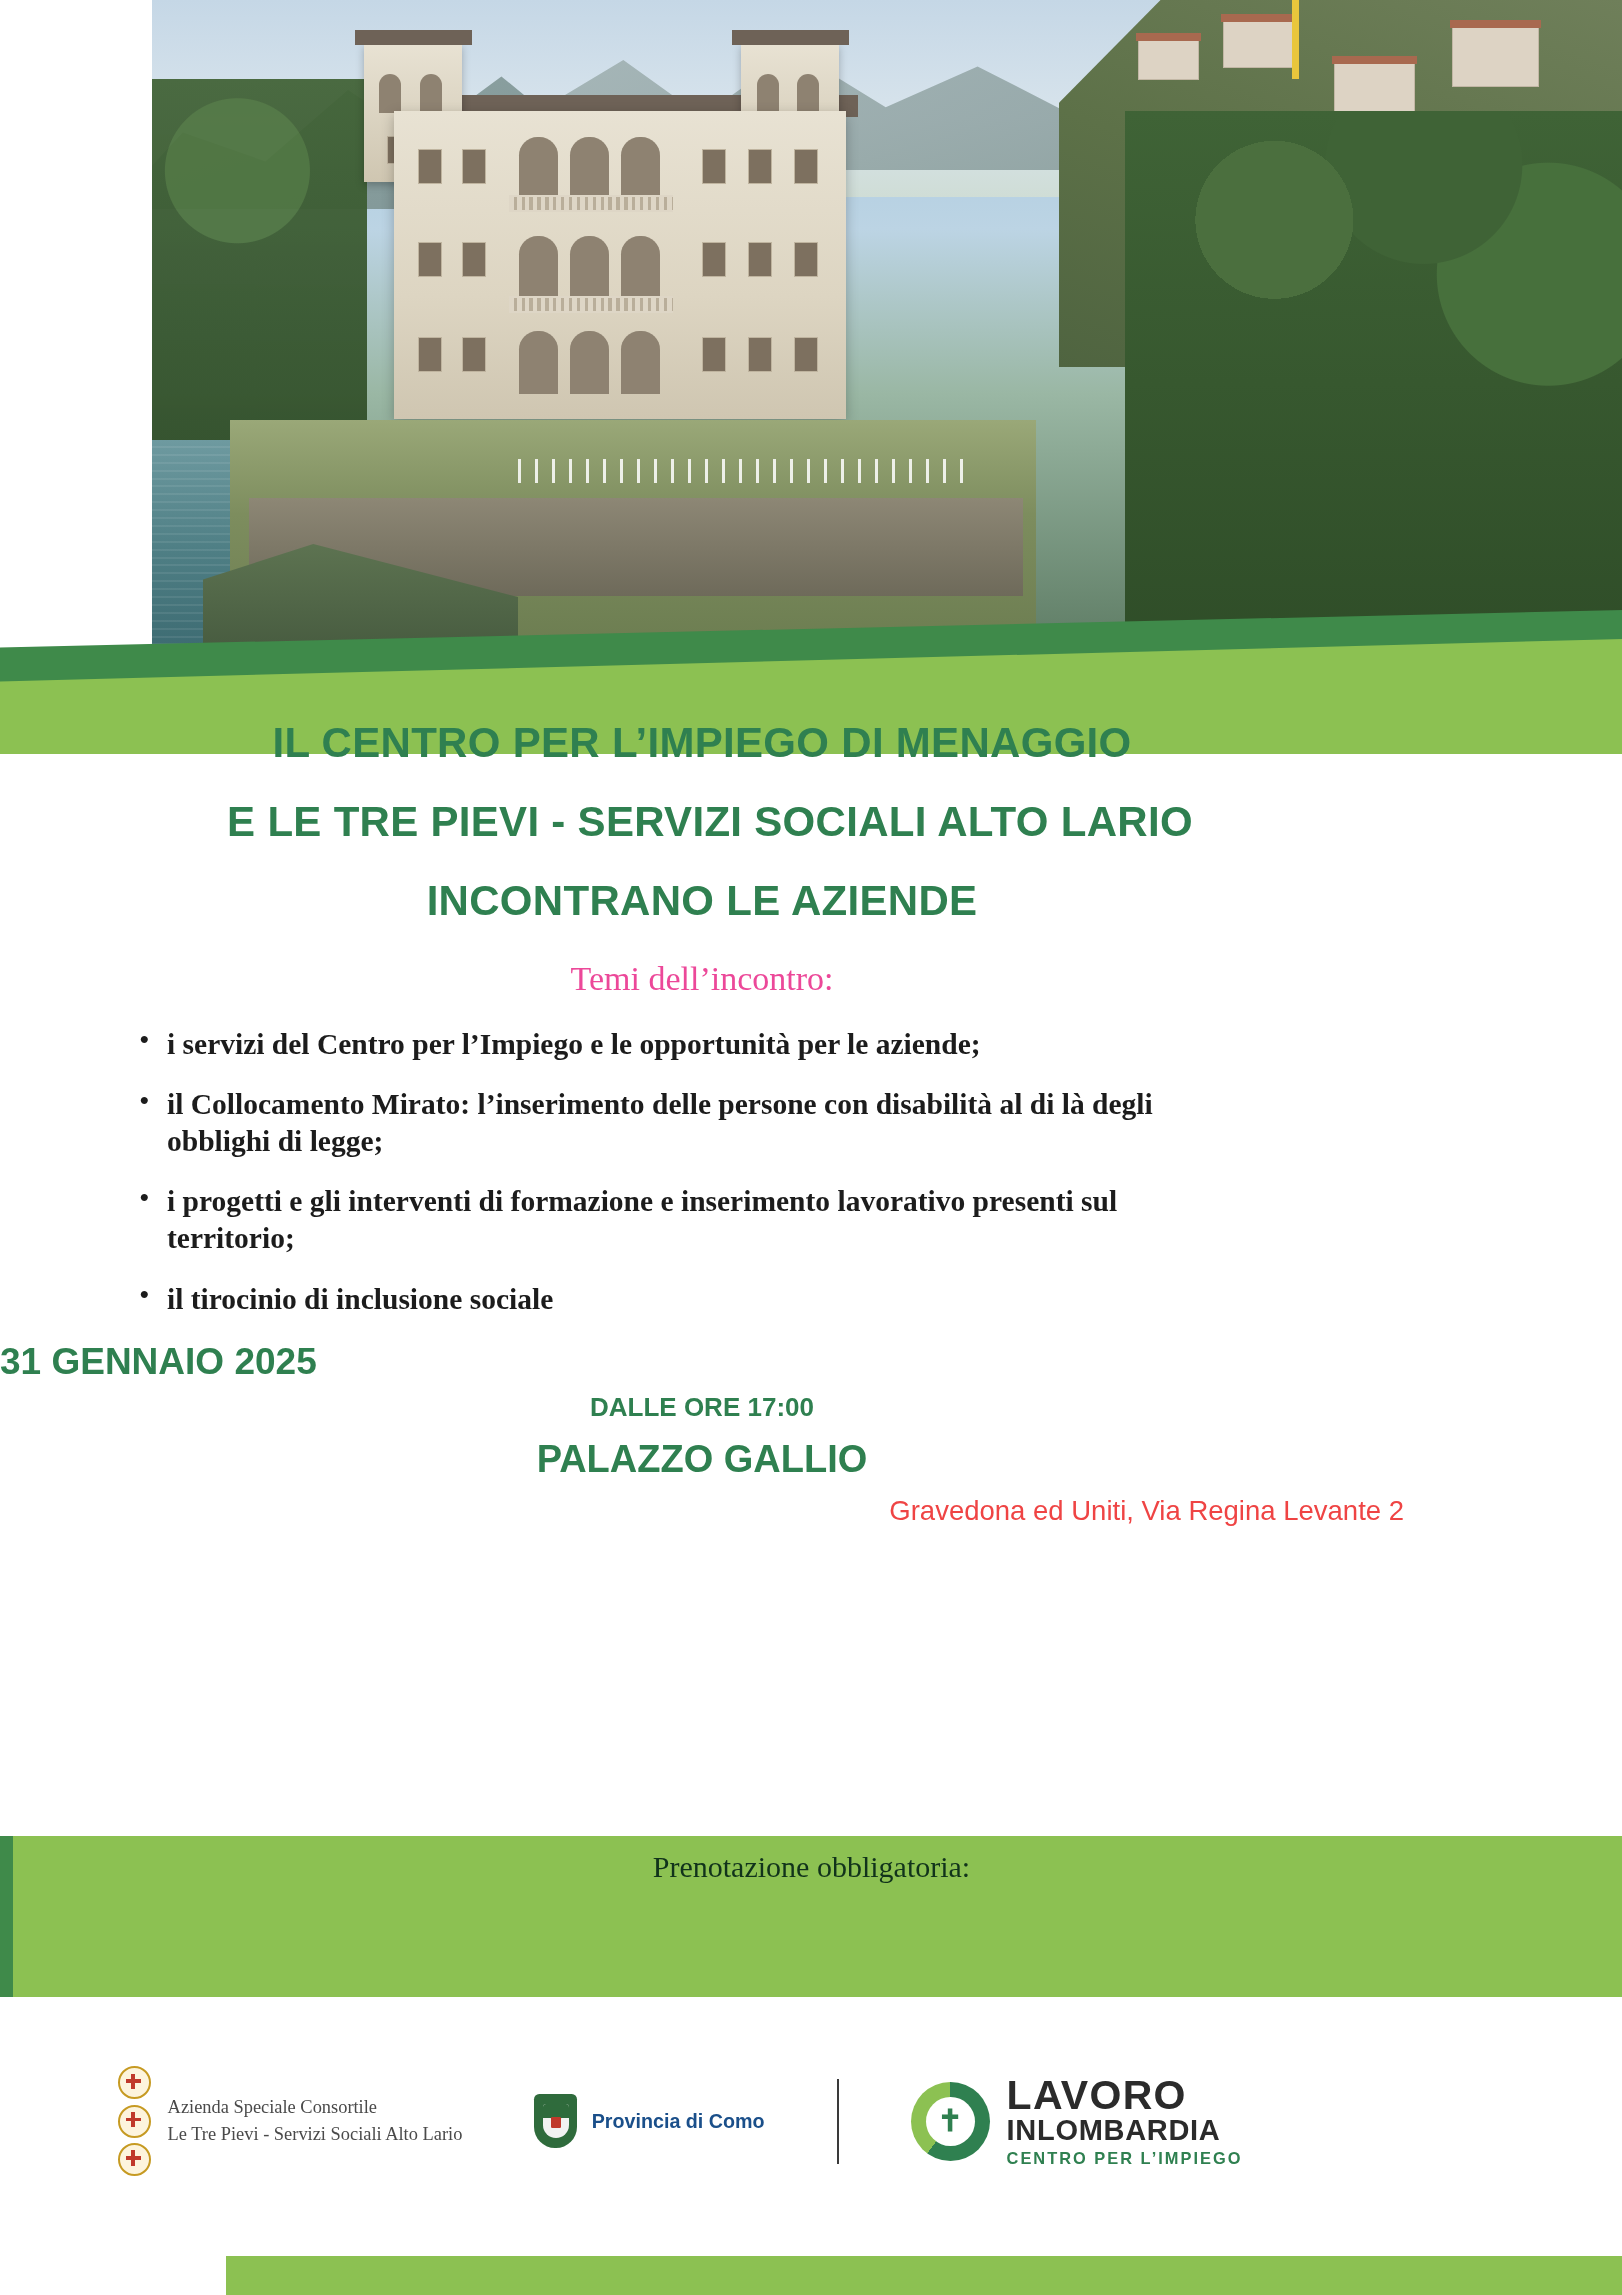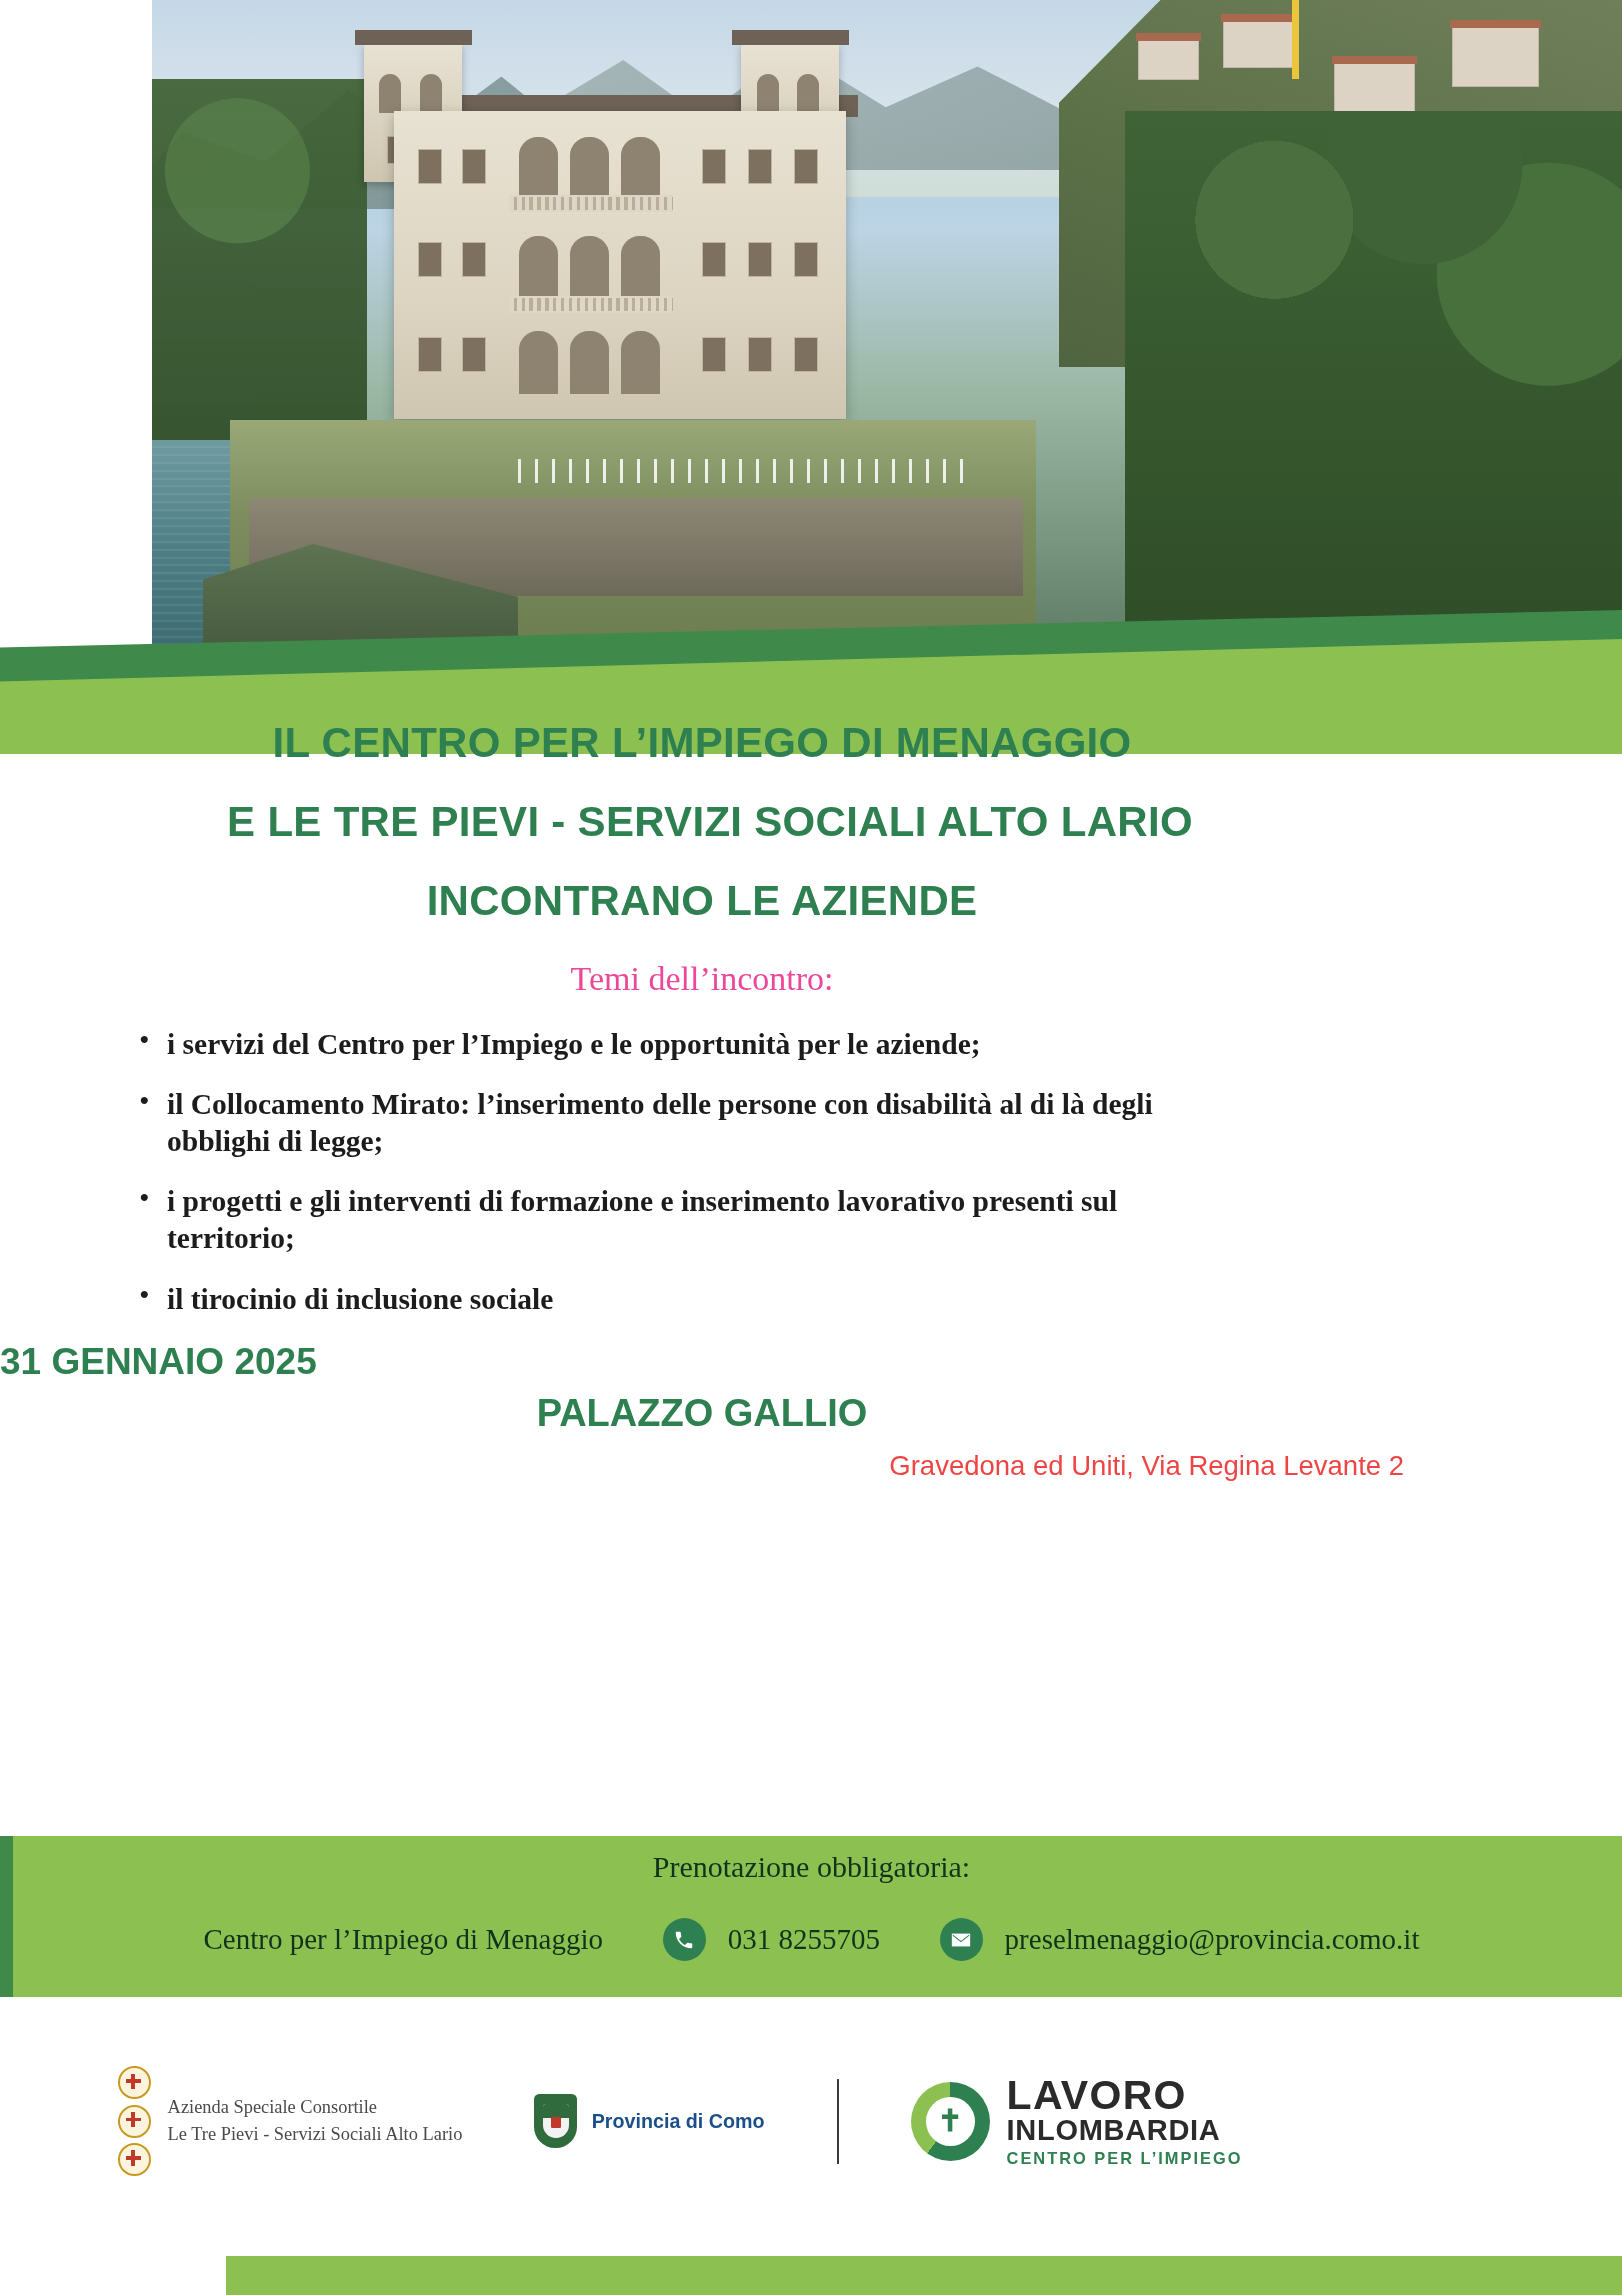--- a/index.html
+++ b/index.html
@@ -593,45 +593,28 @@
     <div class="subtitle">Temi dell’incontro:</div>
 
     <ul class="themes">
       <li>i servizi del Centro per l’Impiego e le opportunità per le aziende;</li>
       <li>il Collocamento Mirato: l’inserimento delle persone con disabilità al di là degli obblighi di legge;</li>
       <li>i progetti e gli interventi di formazione e inserimento lavorativo presenti sul territorio;</li>
       <li>il tirocinio di inclusione sociale</li>
     </ul>
 
     <div class="event-date">31 GENNAIO 2025</div>
+    <div class="event-time">DALLE ORE 17:00</div>
     <div class="event-venue">PALAZZO GALLIO</div>
     <div class="event-address">Gravedona ed Uniti, Via Regina Levante 2</div>
   </div>
 
   <div class="band"></div>
   <div class="band-left-edge"></div>
   <div class="band-title">Prenotazione obbligatoria:</div>
-  <div class="band-row">
-    <span>Centro per l’Impiego di Menaggio</span>
-    <span class="gap"></span>
-    <span class="circle-icon">
-      <svg width="22" height="22" viewBox="0 0 24 24" aria-hidden="true">
-        <path fill="#ffffff" d="M6.6 10.8c1.4 2.8 3.8 5.1 6.6 6.6l2.2-2.2c.3-.3.7-.4 1-.2 1.1.4 2.4.6 3.6.6.6 0 1 .4 1 1V20c0 .6-.4 1-1 1C10.6 21 3 13.4 3 4c0-.6.4-1 1-1h3.5c.6 0 1 .4 1 1 0 1.3.2 2.5.6 3.6.1.4 0 .8-.2 1l-2.3 2.2z"></path>
-      </svg>
-    </span>
-    <span>031 8255705</span>
-    <span class="gap"></span>
-    <span class="circle-icon">
-      <svg width="22" height="22" viewBox="0 0 24 24" aria-hidden="true">
-        <path fill="#ffffff" d="M2 5h20v14H2z"></path>
-        <path fill="#2f8050" d="M3 6l9 7 9-7v1.4l-9 7-9-7z"></path>
-      </svg>
-    </span>
-    <span>preselmenaggio@provincia.como.it</span>
-  </div>
 
   <div class="logos">
 
     <div class="logo-consortile">
       <div class="crosses">
         <div class="cross-badge"></div>
         <div class="cross-badge"></div>
         <div class="cross-badge"></div>
       </div>
       <div class="consortile-text">

